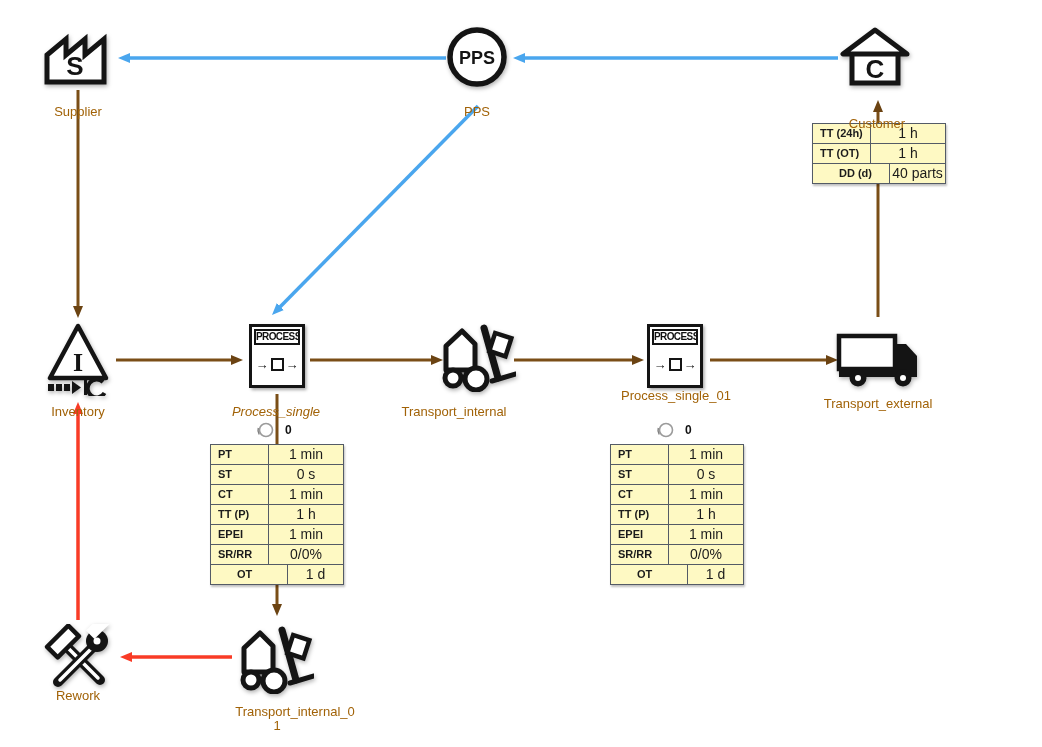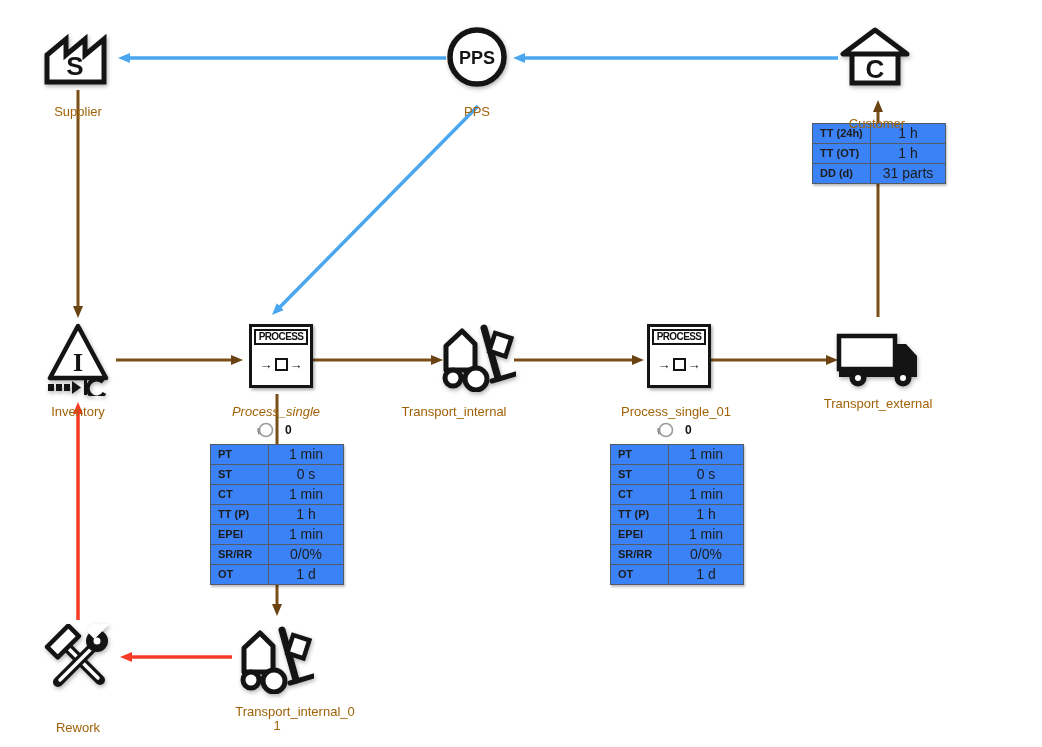--- a/index.html
+++ b/index.html
@@ -10,40 +10,40 @@
   }
   .canvas{position:relative;width:1042px;height:747px;overflow:hidden;}
   #wires{position:absolute;left:0;top:0;z-index:1;}
   .node-icon{position:absolute;z-index:2;filter:drop-shadow(1.5px 2px 2px rgba(0,0,0,.30));}
   .lbl{
     position:absolute;z-index:3;transform:translateX(-50%);
     font-size:13px;color:#a16207;white-space:nowrap;
   }
   
   .process-box{
-    position:absolute;z-index:2;box-sizing:border-box;width:64px;height:64px;
+    position:absolute;z-index:2;box-sizing:border-box;width:56px;height:64px;
     background:#fff;border:3px solid #141414;padding:2px;
     box-shadow:1.5px 2px 3px rgba(0,0,0,.35);
   }
   .process-head{
     box-sizing:border-box;border:2px solid #141414;height:16px;
     font-size:10px;font-weight:bold;letter-spacing:-0.6px;
     text-align:center;line-height:12px;color:#111;overflow:hidden;
   }
   .process-body{height:38px;display:flex;align-items:center;justify-content:center;gap:2px;}
   .flow-arrow{font-size:13px;font-weight:bold;color:#141414;line-height:1;}
   .flow-square{width:13px;height:13px;border:2.5px solid #141414;box-sizing:border-box;background:#fff;}
   
   .tbl{
     position:absolute;z-index:2;width:134px;box-sizing:border-box;
-    background:#3b82f6;border:1.5px solid #545b66;
+    background:#fef9c3;border:1.5px solid #545b66;
     box-shadow:1px 1.5px 2px rgba(0,0,0,.25);
   }
   .t-row{display:flex;height:19px;border-bottom:1px solid #545b66;}
-  .t-row:last-child{border-bottom:none;}
+  .t-row:last-child{border-bottom:none;padding-left:19px;}
   .t-k{width:58px;border-right:1px solid #545b66;box-sizing:border-box;
        font-size:11px;font-weight:bold;color:#1c1c1c;line-height:18px;padding-left:7px;}
   .t-v{flex:1;font-size:14px;font-weight:normal;color:#1c1c1c;line-height:18px;text-align:center;}
   
   .op-chip{position:absolute;z-index:3;display:flex;align-items:center;gap:9px;}
   .op-count{font-size:12px;font-weight:bold;color:#111;}
 </style>
 </head>
 <body>
 
@@ -101,21 +101,21 @@
     <div class="t-row">
       <div class="t-k">TT (24h)</div>
       <div class="t-v">1 h</div>
     </div>
     <div class="t-row">
       <div class="t-k">TT (OT)</div>
       <div class="t-v">1 h</div>
     </div>
     <div class="t-row">
       <div class="t-k">DD (d)</div>
-      <div class="t-v">31 parts</div>
+      <div class="t-v">40 parts</div>
     </div>
   </div>
 
   <svg class="node-icon" style="left:46px;top:322px;" width="64" height="74" viewBox="0 0 64 74">
     <polygon points="32,4 4,56 60,56" fill="#fff" stroke="#141414" stroke-width="4.5" stroke-linejoin="round"></polygon>
     <text x="32" y="49" text-anchor="middle" font-size="26" font-weight="bold" font-family="Liberation Serif, DejaVu Serif, serif" fill="#141414">I</text>
     <g>
       <rect x="2" y="62" width="6" height="7" fill="#141414"></rect>
       <rect x="10" y="62" width="6" height="7" fill="#141414"></rect>
       <rect x="18" y="62" width="6" height="7" fill="#141414"></rect>
@@ -155,21 +155,21 @@
   <div class="lbl" style="left:454px;top:404px;">Transport_internal</div>
 
   <div class="process-box" style="left:647px;top:324px;">
     <div class="process-head">PROCESS</div>
     <div class="process-body">
       <span class="flow-arrow">→</span>
       <span class="flow-square"></span>
       <span class="flow-arrow">→</span>
     </div>
   </div>
-  <div class="lbl" style="left:676px;top:404px;text-align:center;">Process_single_01</div>
+  <div class="lbl" style="left:676px;top:388px;text-align:center;">Process_single_01</div>
 
   <div class="op-chip" style="left:656px;top:421px;">
     <svg width="20" height="18" viewBox="0 0 20 18">
       <circle cx="10" cy="9" r="6.5" fill="none" stroke="#9b9b9b" stroke-width="1.6"></circle>
       <path d="M3.2,13.5 a8,8 0 0 1 -0.9,-6.5" fill="none" stroke="#7d7d7d" stroke-width="1.4"></path>
     </svg>
     <span class="op-count">0</span>
   </div>
 
   <svg class="node-icon" style="left:836px;top:330px;" width="84" height="58" viewBox="0 0 84 58">
@@ -254,21 +254,21 @@
     </g>
 
     <g>
       <line x1="50" y1="22" x2="14" y2="58" stroke="#141414" stroke-width="10" stroke-linecap="round"></line>
       <line x1="48" y1="24" x2="16" y2="56" stroke="#fff" stroke-width="3.5" stroke-linecap="round"></line>
       <circle cx="53" cy="17" r="11" fill="#141414"></circle>
       <rect x="48" y="-8" width="12" height="22" transform="rotate(45 54 3)" fill="#fff"></rect>
       <circle cx="53" cy="17" r="3.5" fill="#fff"></circle>
     </g>
   </svg>
-  <div class="lbl" style="left:78px;top:720px;text-align:center;">Rework</div>
+  <div class="lbl" style="left:78px;top:688px;text-align:center;">Rework</div>
 
   <svg class="node-icon" style="left:236px;top:626px;" width="78" height="68" viewBox="0 0 78 68">
     <line x1="46" y1="4" x2="60" y2="54" stroke="#141414" stroke-width="7" stroke-linecap="round"></line>
     <rect x="54" y="11" width="17" height="19" transform="rotate(18 62 20)" fill="#fff" stroke="#141414" stroke-width="4.5"></rect>
     <line x1="54" y1="57" x2="78" y2="50" stroke="#141414" stroke-width="5" stroke-linecap="round"></line>
     <path d="M8,22 L24,7 L37,20 L37,46 L8,46 Z" fill="#fff" stroke="#141414" stroke-width="5" stroke-linejoin="round"></path>
     <circle cx="15" cy="54" r="8" fill="#fff" stroke="#141414" stroke-width="5"></circle>
     <circle cx="38" cy="55" r="11" fill="#fff" stroke="#141414" stroke-width="5"></circle>
   </svg>
   <div class="lbl" style="left:295px;top:704px;">Transport_internal_0</div>

